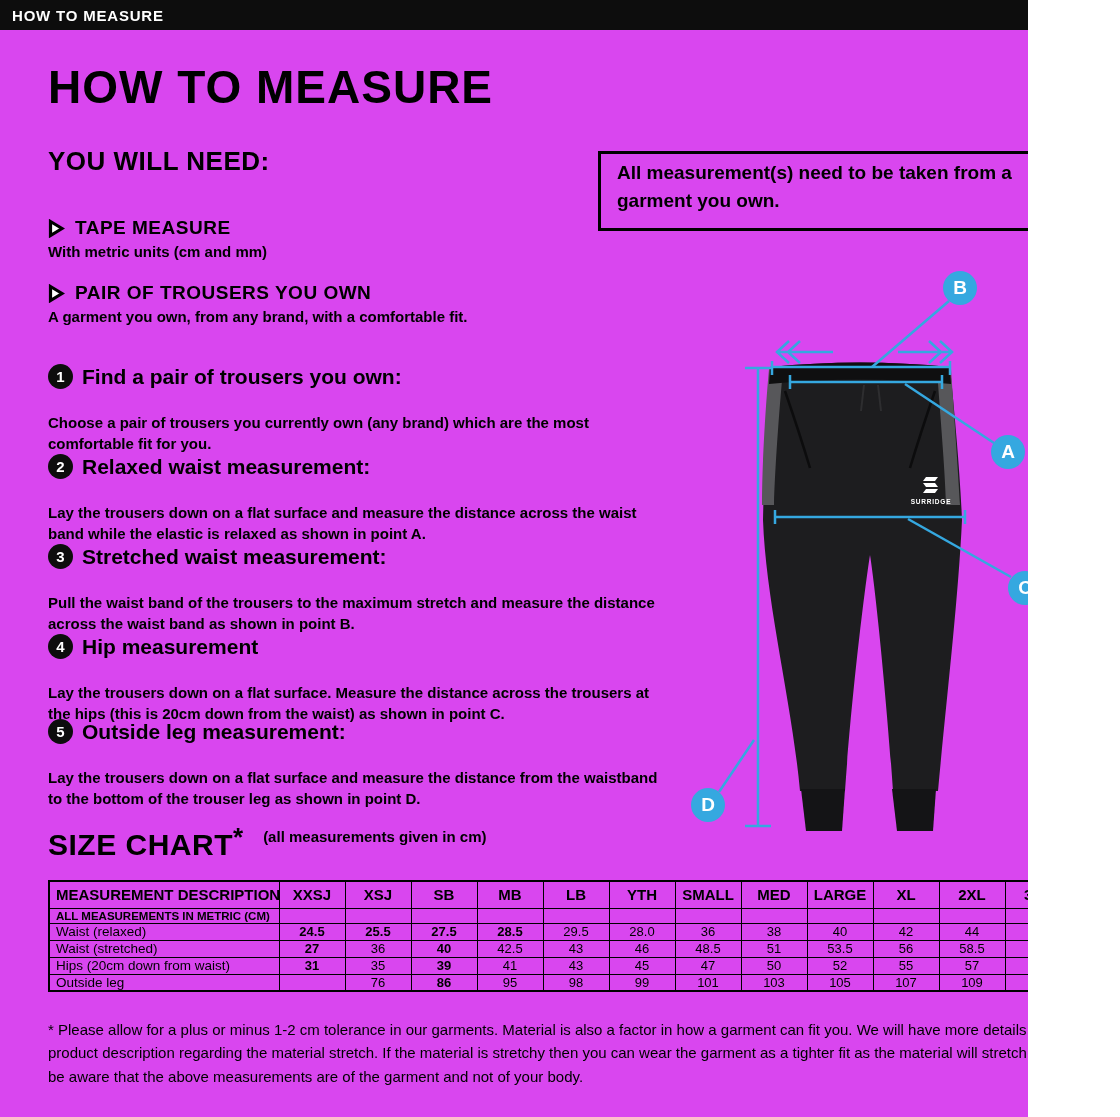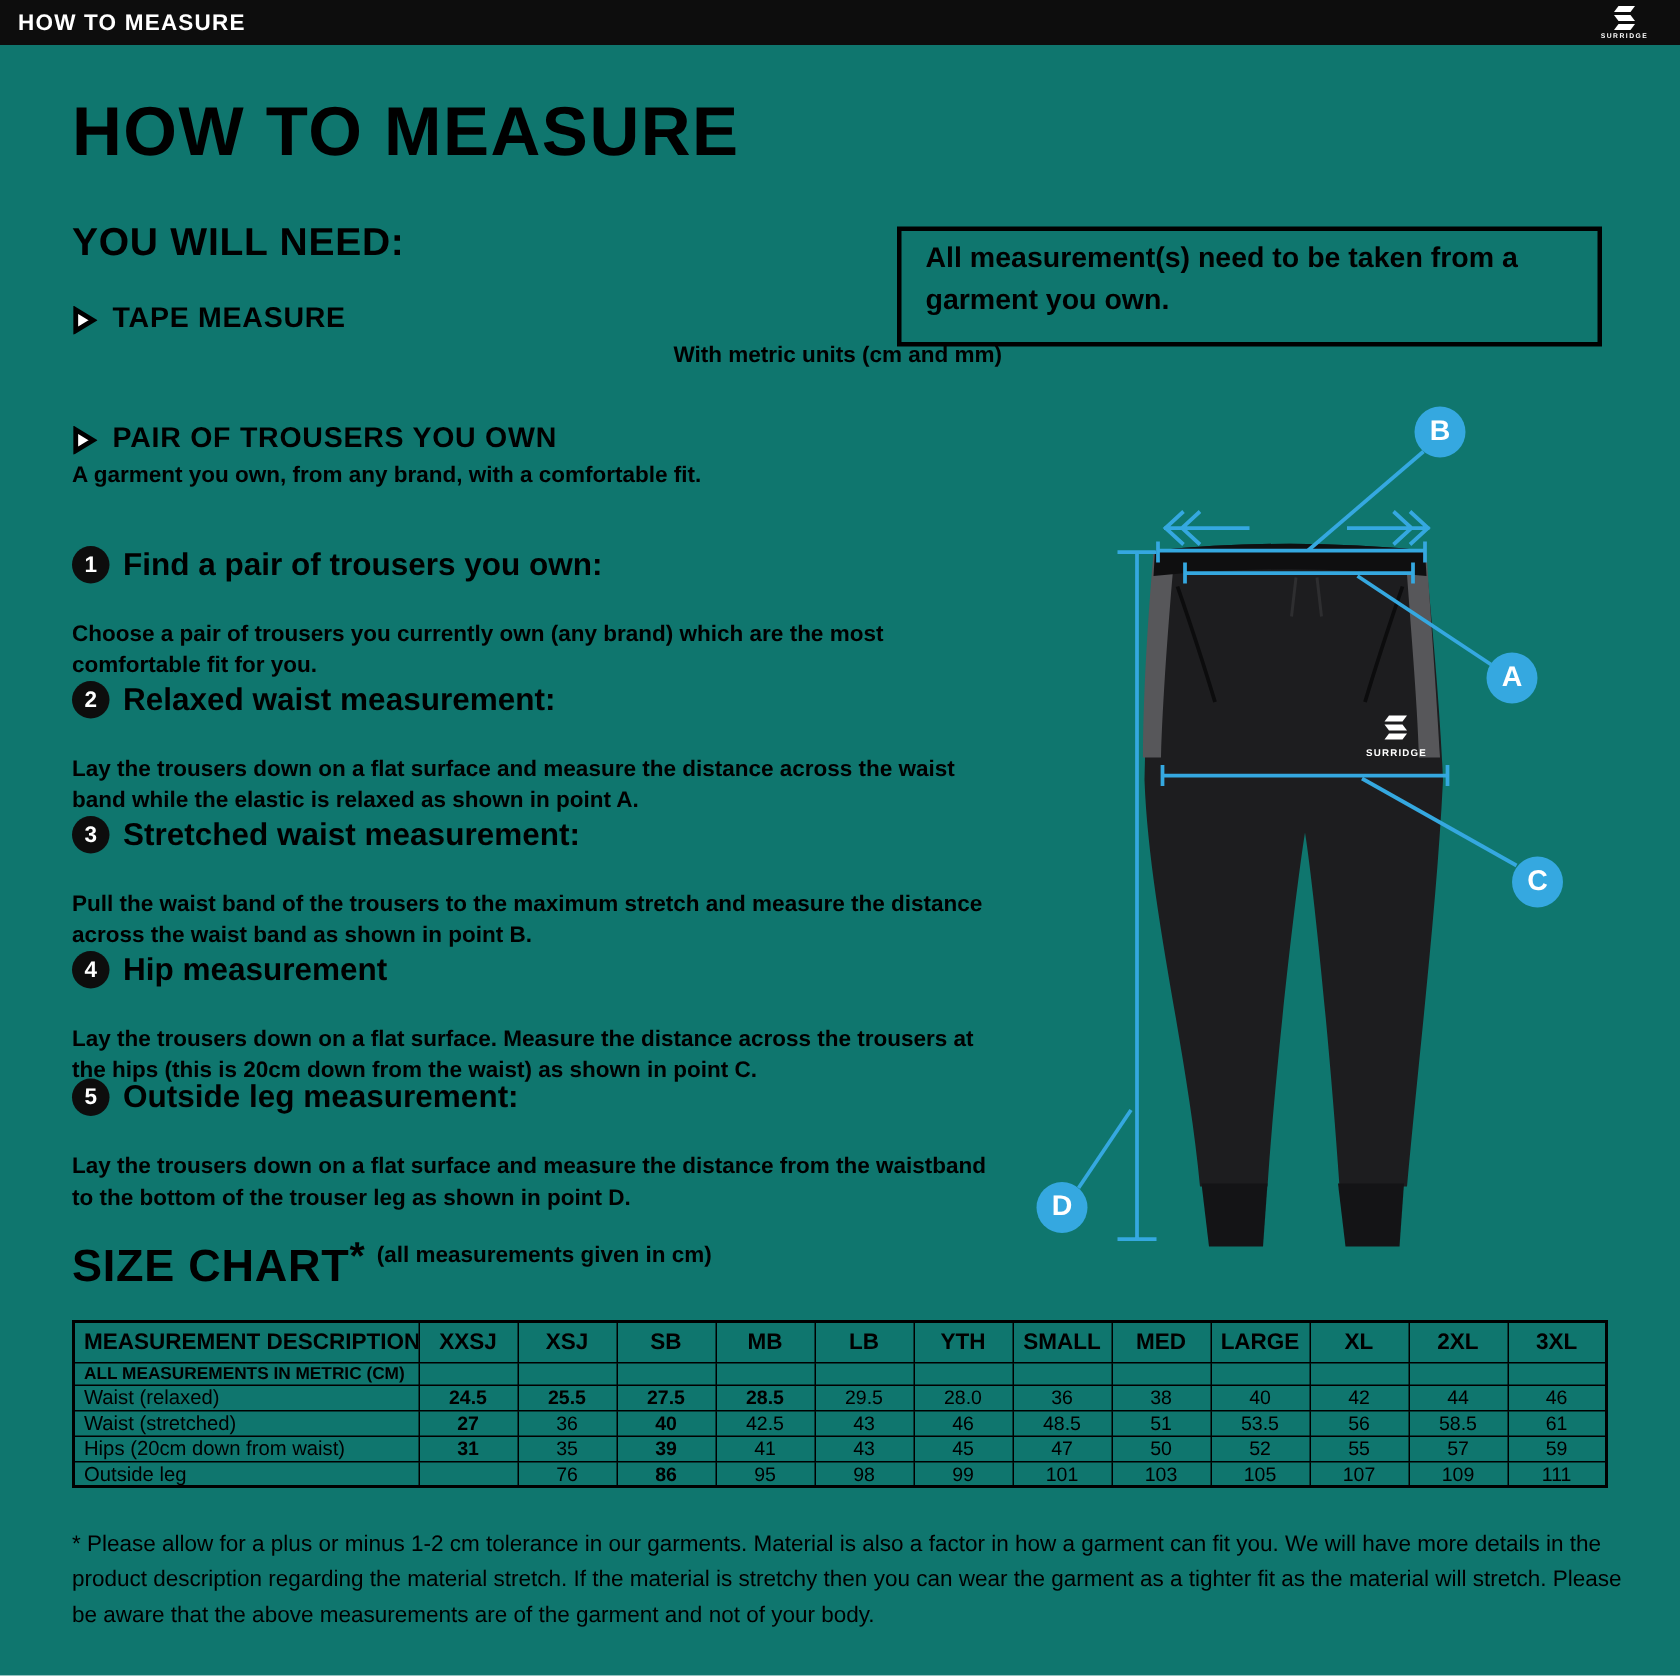--- a/index.html
+++ b/index.html
@@ -1,18 +1,18 @@
 <!DOCTYPE html>
 <html><head>
 <meta charset="utf-8">
 <style>
   * { margin:0; padding:0; box-sizing:border-box; }
   html,body { background:#fff; }
   body { font-family:"Liberation Sans", sans-serif; color:#000; }
-  .page { position:relative; width:1120px; height:1117px; background:#0f766e; overflow:hidden; }
+  .page { position:relative; width:1028px; height:1117px; background:#d946ef; overflow:hidden; }
 
   
   .topbar { position:absolute; left:0; top:0; width:1120px; height:30px; background:#0d0d0d;
             display:flex; align-items:center; justify-content:space-between; padding:0 14px 0 12px; }
   .topbar-title { color:#fff; font-size:15px; font-weight:bold; letter-spacing:.8px; }
   .topbar-logo { display:flex; flex-direction:column; align-items:center; gap:1px; width:46px; }
   .topbar-logo svg { display:block; }
   .topbar-logo .brand-word { color:#fff; font-size:4.5px; font-weight:bold; letter-spacing:1px; }
 
   
@@ -22,21 +22,21 @@
   
   .note-box { position:absolute; left:598px; top:151px; width:470px; min-height:80px;
               border:3px solid #000; padding:5px 16px; font-size:19px; font-weight:bold; line-height:1.45; }
 
   
   .need-item { position:absolute; left:48px; width:620px; }
   .need-item .row { display:flex; align-items:center; gap:10px; }
   .need-item .tri { flex:0 0 auto; display:flex; }
   .need-item .t { font-size:19px; font-weight:bold; letter-spacing:.5px; }
   .need-item .d { font-size:15px; font-weight:bold; margin-top:4px; }
-  #need-0 { top:202px;text-align:right; }
+  #need-0 { top:217px; }
   #need-1 { top:282px; }
 
   
   .step { position:absolute; left:48px; width:625px; }
   .step .head { display:flex; align-items:center; gap:9px; }
   .step .num { flex:0 0 auto; width:25px; height:25px; border-radius:50%; background:#0d0d0d; color:#fff;
                font-size:15px; font-weight:bold; display:flex; align-items:center; justify-content:center; }
   .step .title { font-size:21px; font-weight:bold; }
   .step .desc { font-size:15px; font-weight:bold; line-height:1.4; margin-top:23px; }
   #step-0 { top:364px; } #step-1 { top:454px; } #step-2 { top:544px; }
@@ -47,21 +47,21 @@
   .figure svg { position:absolute; left:0; top:0; }
   .point { position:absolute; width:34px; height:34px; border-radius:50%; background:#35A8E0; color:#fff;
            font-size:19px; font-weight:bold; display:flex; align-items:center; justify-content:center; }
   #pt-B { left:255px; top:8px; } #pt-A { left:303px; top:172px; }
   #pt-C { left:320px; top:308px; } #pt-D { left:3px; top:525px; }
 
   
   .chart-head { position:absolute; left:48px; top:828px; display:flex; align-items:flex-start; }
   .chart-head .big { font-size:30px; font-weight:bold; letter-spacing:.5px; }
   .chart-head .ast { font-size:26px; font-weight:bold; position:relative; top:-6px; }
-  .chart-head .sub { font-size:15px; font-weight:bold; margin-left:8px; }
+  .chart-head .sub { font-size:15px; font-weight:bold; margin-left:20px; }
 
   table.size { position:absolute; left:48px; top:880px; width:1024px; border-collapse:collapse;
                border:2px solid #000; table-layout:fixed; }
   table.size th, table.size td { border:1px solid #000; text-align:center; font-size:13px;
                padding:0 4px; height:17px; white-space:nowrap; overflow:hidden; }
   table.size th { font-size:15px; font-weight:bold; height:27px; }
   table.size th.desc-col, table.size td.lbl { text-align:left; padding-left:6px; width:230px; }
   table.size td.lbl { font-size:13.5px; }
   table.size tr.metric td { height:15px; }
   table.size tr.metric td.lbl { font-size:11.5px; font-weight:bold; }

